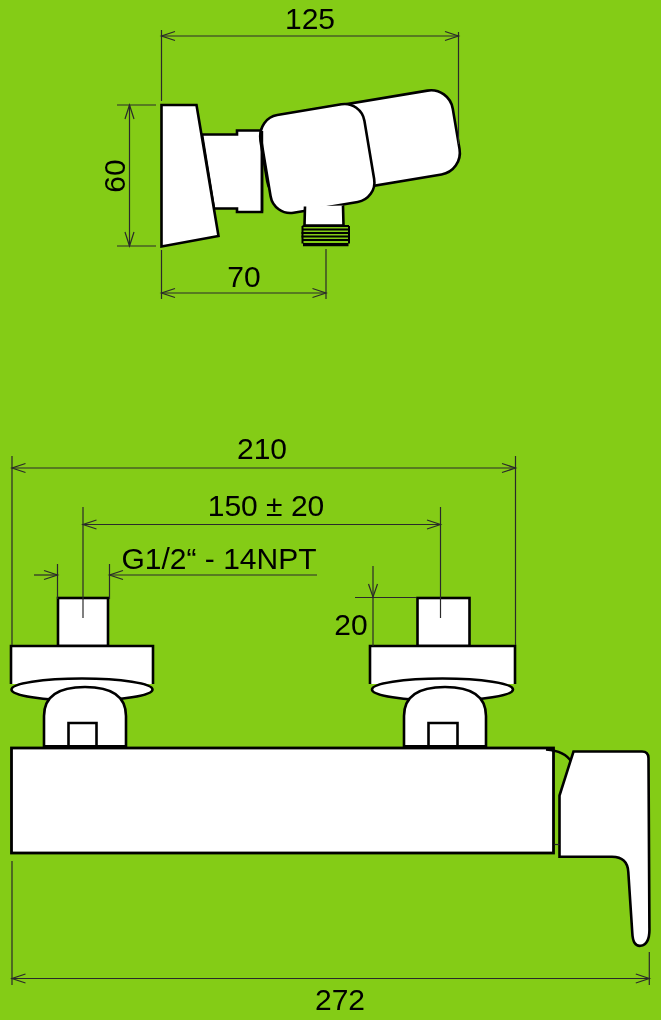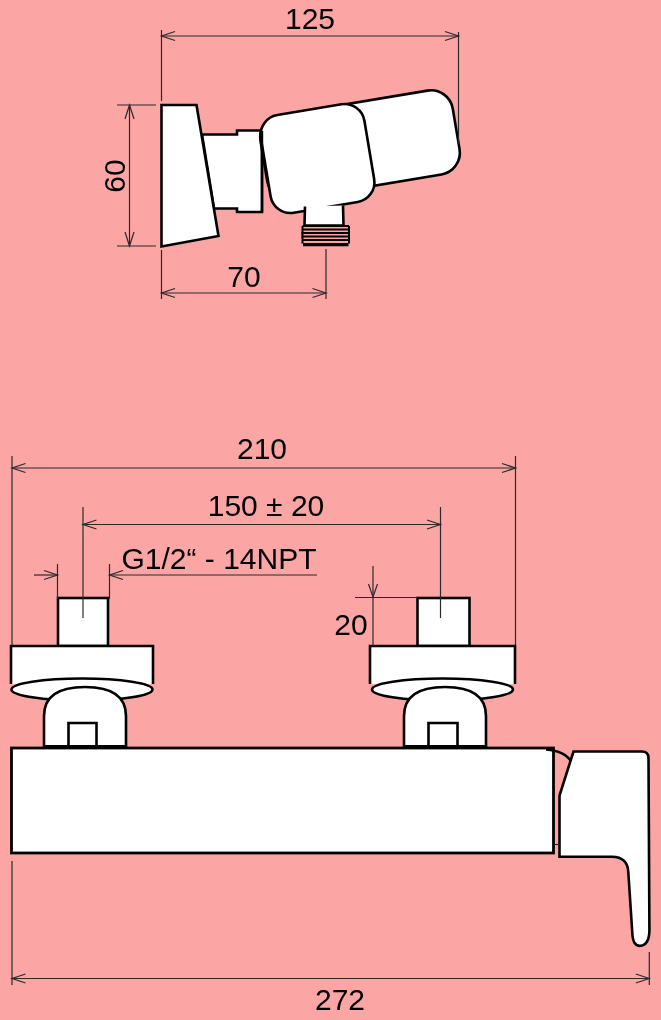--- a/index.html
+++ b/index.html
@@ -1,16 +1,16 @@
 <!DOCTYPE html>
 <html><head>
 <meta charset="utf-8">
 <style>
   html,body{margin:0;padding:0;background:#ffffff;}
-  .canvas{position:relative;width:661px;height:1020px;background:#fca5a5;overflow:hidden;}
+  .canvas{position:relative;width:661px;height:1020px;background:#84cc16;overflow:hidden;}
   svg{display:block;}
   .outline{fill:#ffffff;stroke:#000000;stroke-width:2.6;stroke-linejoin:miter;}
   .outline-heavy{fill:#ffffff;stroke:#000000;stroke-width:2.8;}
   .line{fill:none;stroke:#000000;stroke-width:2.4;}
   .thick{fill:none;stroke:#000000;stroke-width:3.4;}
   .thread{fill:none;stroke:#000000;stroke-width:2;}
   .dim{fill:none;stroke:#2a2a2a;stroke-width:1.2;}
   .dimtext{font-family:"Liberation Sans",sans-serif;font-size:30px;fill:#000000;text-anchor:middle;}
 </style>
 </head>

